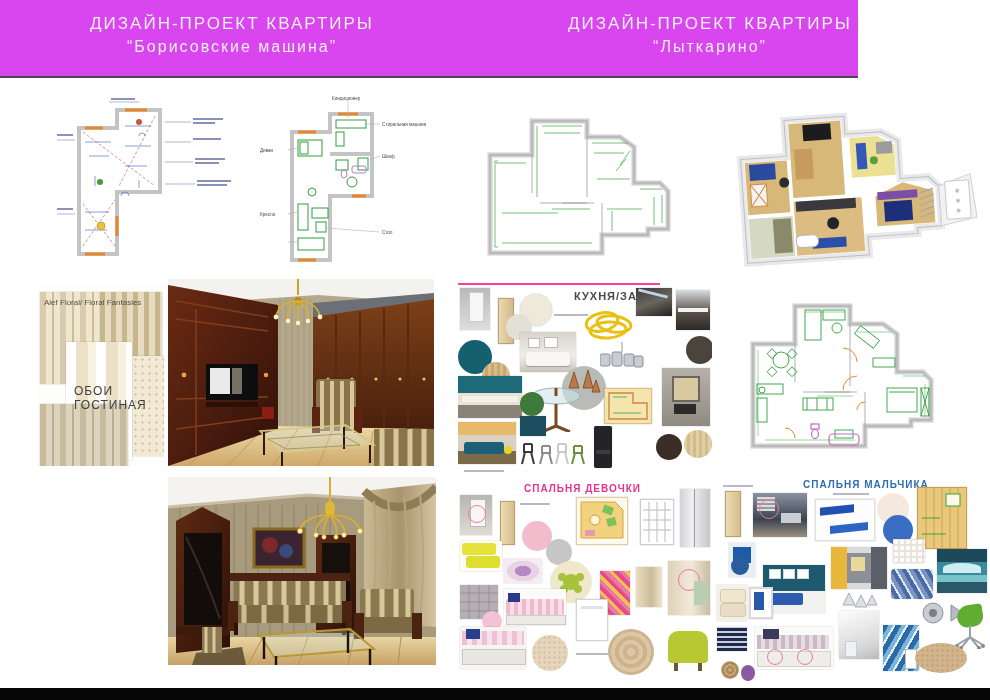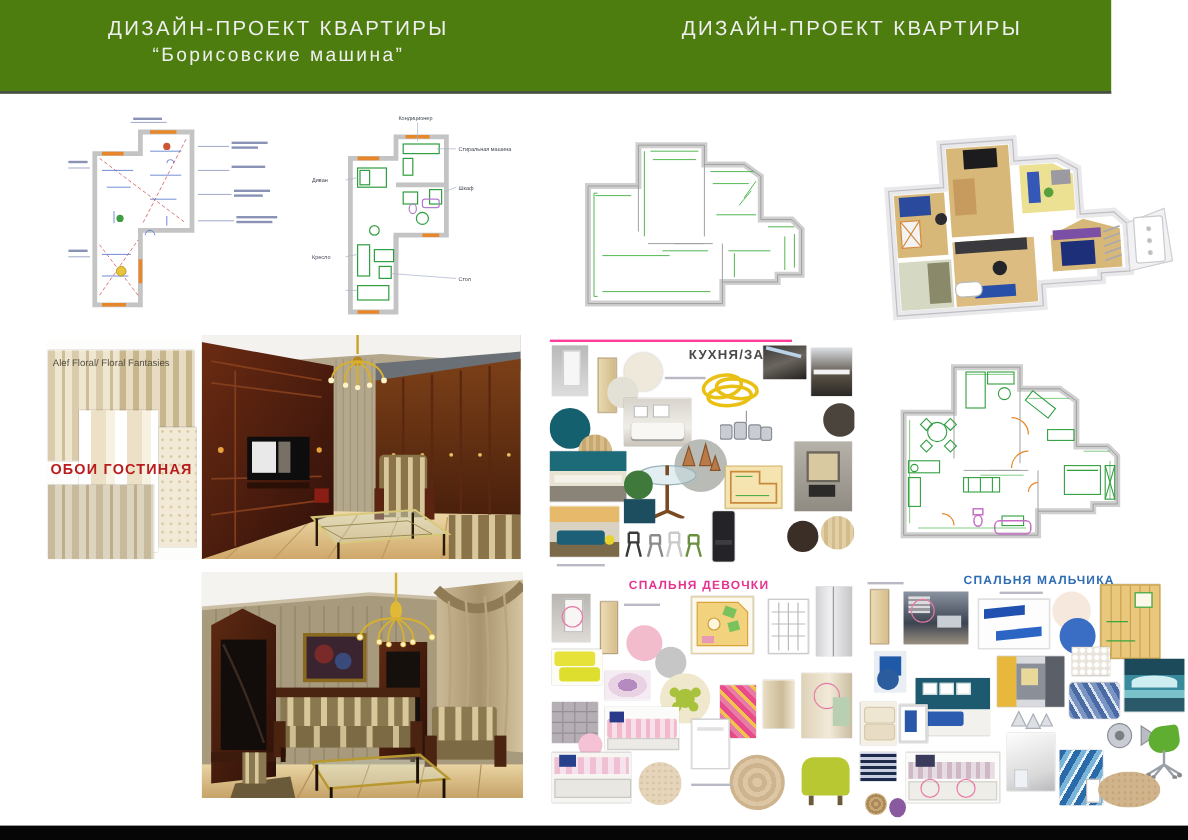--- a/index.html
+++ b/index.html
@@ -1,29 +1,29 @@
 <!DOCTYPE html>
 <html><head>
 <meta charset="utf-8">
 <style>
   html,body{margin:0;padding:0;background:#888;}
   #stage{position:relative;width:990px;height:700px;background:#ffffff;overflow:hidden;
          font-family:"Liberation Sans", sans-serif;}
   .abs{position:absolute;}
   
-  #topbar{left:0;top:0;width:926px;height:76px;background:#4d7c0f;border-bottom:2px solid #4a4a4a;}
+  #topbar{left:0;top:0;width:858px;height:76px;background:#d946ef;border-bottom:2px solid #4a4a4a;}
   #botbar{left:0;top:688px;width:990px;height:12px;background:#060606;}
   .title-block{top:14px;width:420px;text-align:center;color:#efefef;}
   .t1{font-size:17px;letter-spacing:2px;font-weight:400;}
   .t2{font-size:16px;letter-spacing:2px;font-weight:400;margin-top:4px;}
   
   .panel{overflow:hidden;}
   svg{display:block;}
   
-  .wp-title{font-weight:bold;color:#b91c1c;letter-spacing:1px;}
+  .wp-title{font-weight:normal;color:#404040;letter-spacing:1px;margin-left:32px;}
   .wp-brand{color:#55503f;}
   .stripe-beige{background:repeating-linear-gradient(90deg,#d9cbab 0 6px,#efe6d0 6px 12px,#cdbd98 12px 14px,#efe6d0 14px 20px);}
   .stripe-light{background:repeating-linear-gradient(90deg,#ffffff 0 10px,#ece1c6 10px 22px,#f7f1e2 22px 30px);}
   .stripe-dots{background:repeating-linear-gradient(90deg,#c8b68d 0 5px,#e7dcc2 5px 11px);}
   .dotted-cream{background:radial-gradient(#d9c9a0 1px, transparent 1.2px) 0 0/7px 7px, #f2ead6;}
   .lattice-pink{background:
      repeating-linear-gradient(45deg,transparent 0 9px,#e4a8b8 9px 10px),
      repeating-linear-gradient(-45deg,transparent 0 9px,#e4a8b8 9px 10px),#fdf8ea;}
   .lattice-green{background:
      repeating-linear-gradient(45deg,transparent 0 8px,#b9ccaa 8px 9px),
@@ -44,20 +44,21 @@
 
 <div id="stage">
 
   <div class="abs" id="topbar">
     <div class="abs title-block" style="left:22px;">
       <div class="t1">ДИЗАЙН-ПРОЕКТ КВАРТИРЫ</div>
       <div class="t2">“Борисовские машина”</div>
     </div>
     <div class="abs title-block" style="left:500px;">
       <div class="t1">ДИЗАЙН-ПРОЕКТ КВАРТИРЫ</div>
+      <div class="t2">“Лыткарино”</div>
     </div>
   </div>
 
   <div class="abs panel" style="left:55px;top:96px;width:190px;height:172px;">
     <svg width="190" height="172" viewBox="0 0 190 172">
       <g stroke="#c4c4c4" stroke-width="4" fill="none">
         <path d="M24,32 H62 V14 H105 V96 H62 V158 H24 Z"></path>
       </g>
       <g stroke="#e8872a" stroke-width="3">
         <path d="M30,32 h18 M70,14 h22 M30,158 h20 M62,120 v20"></path>

